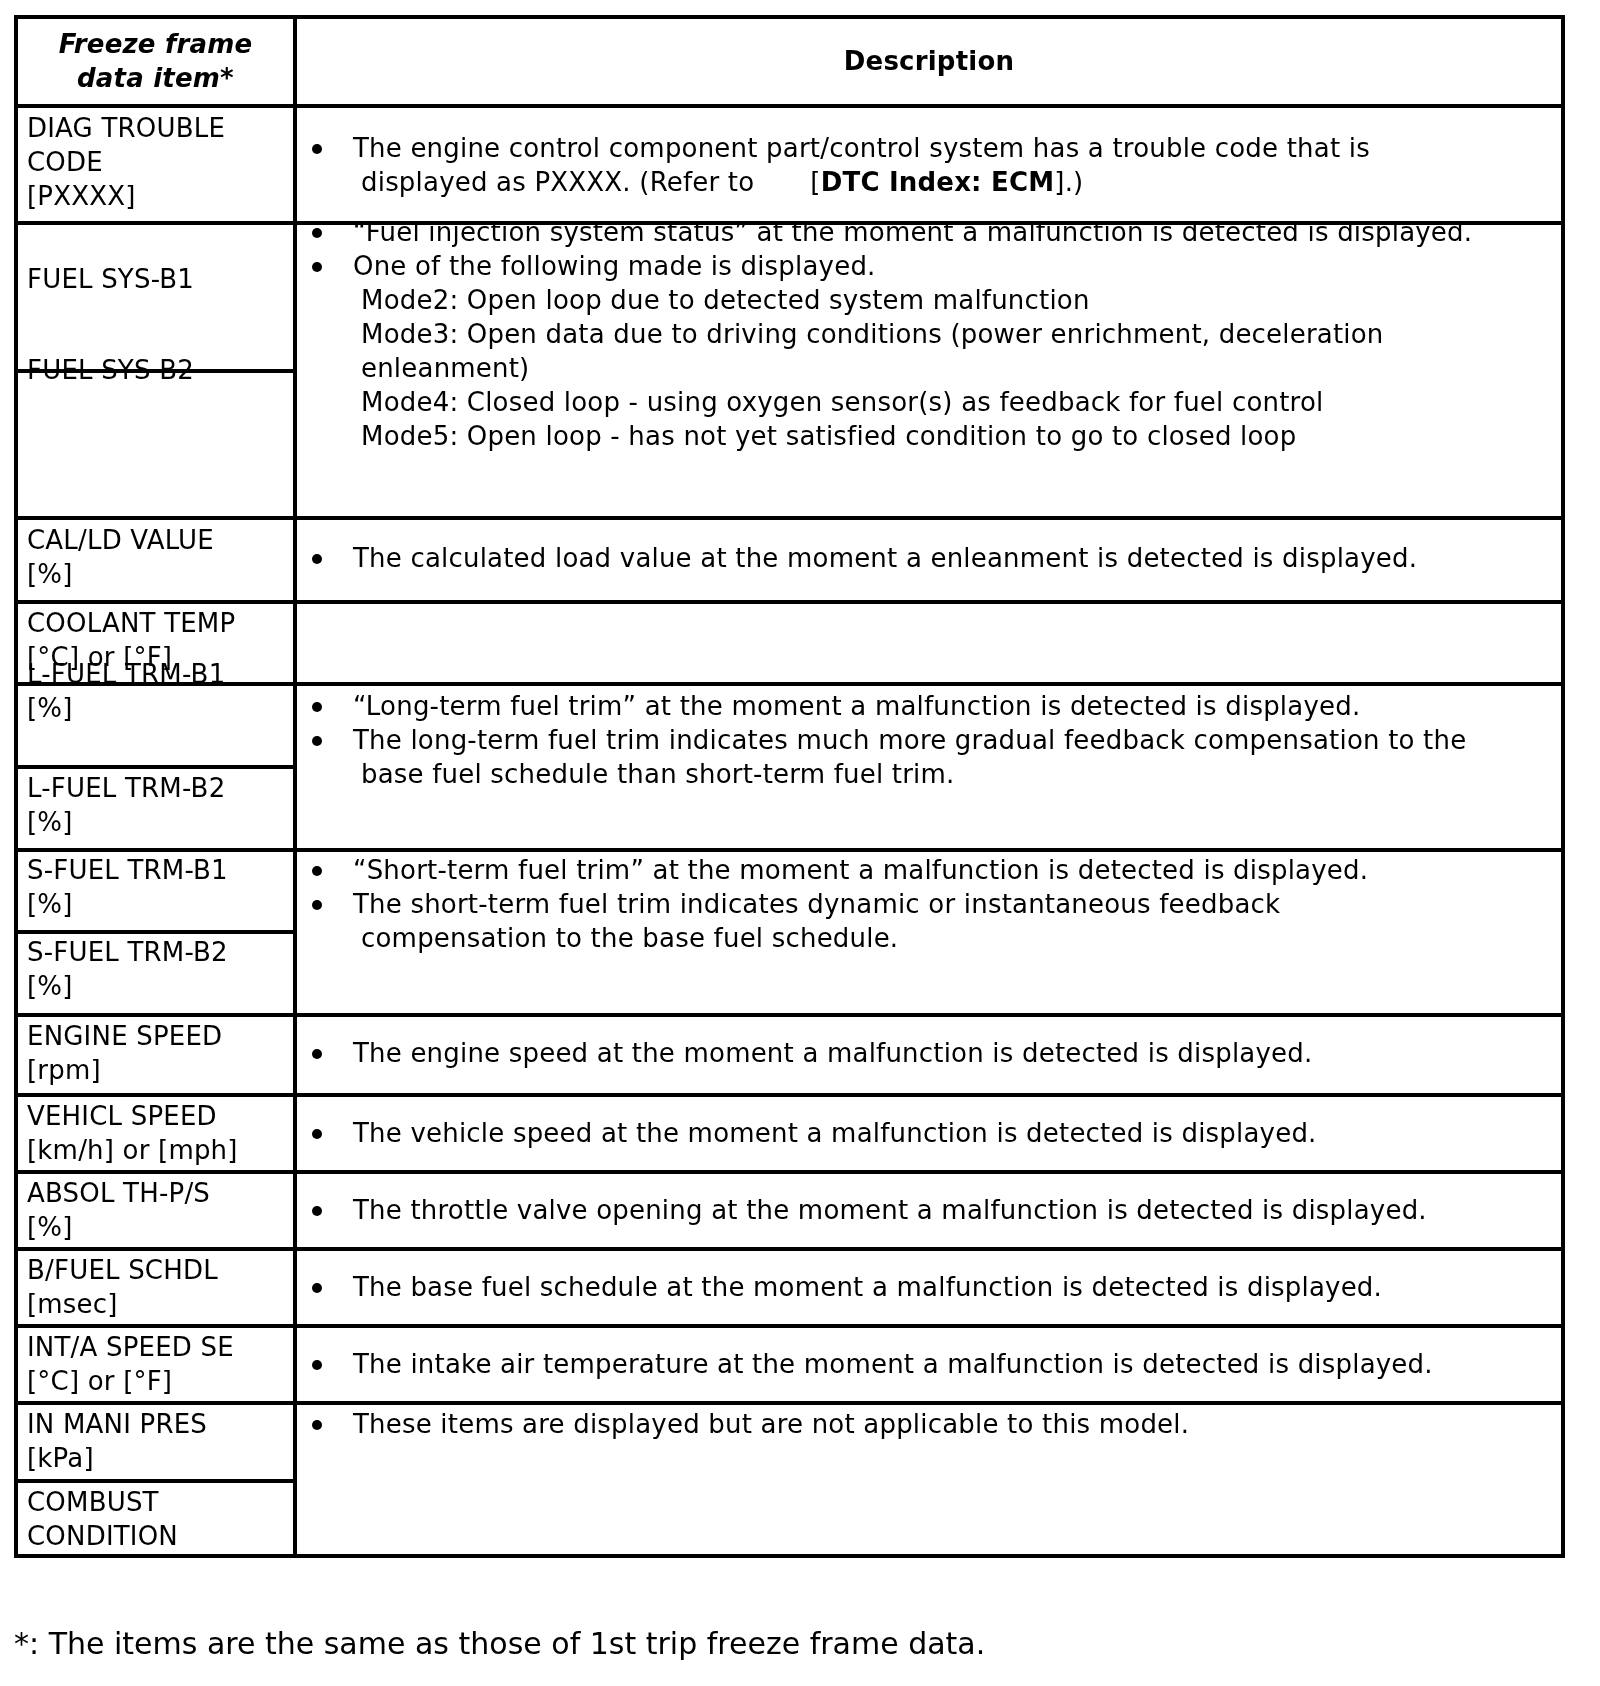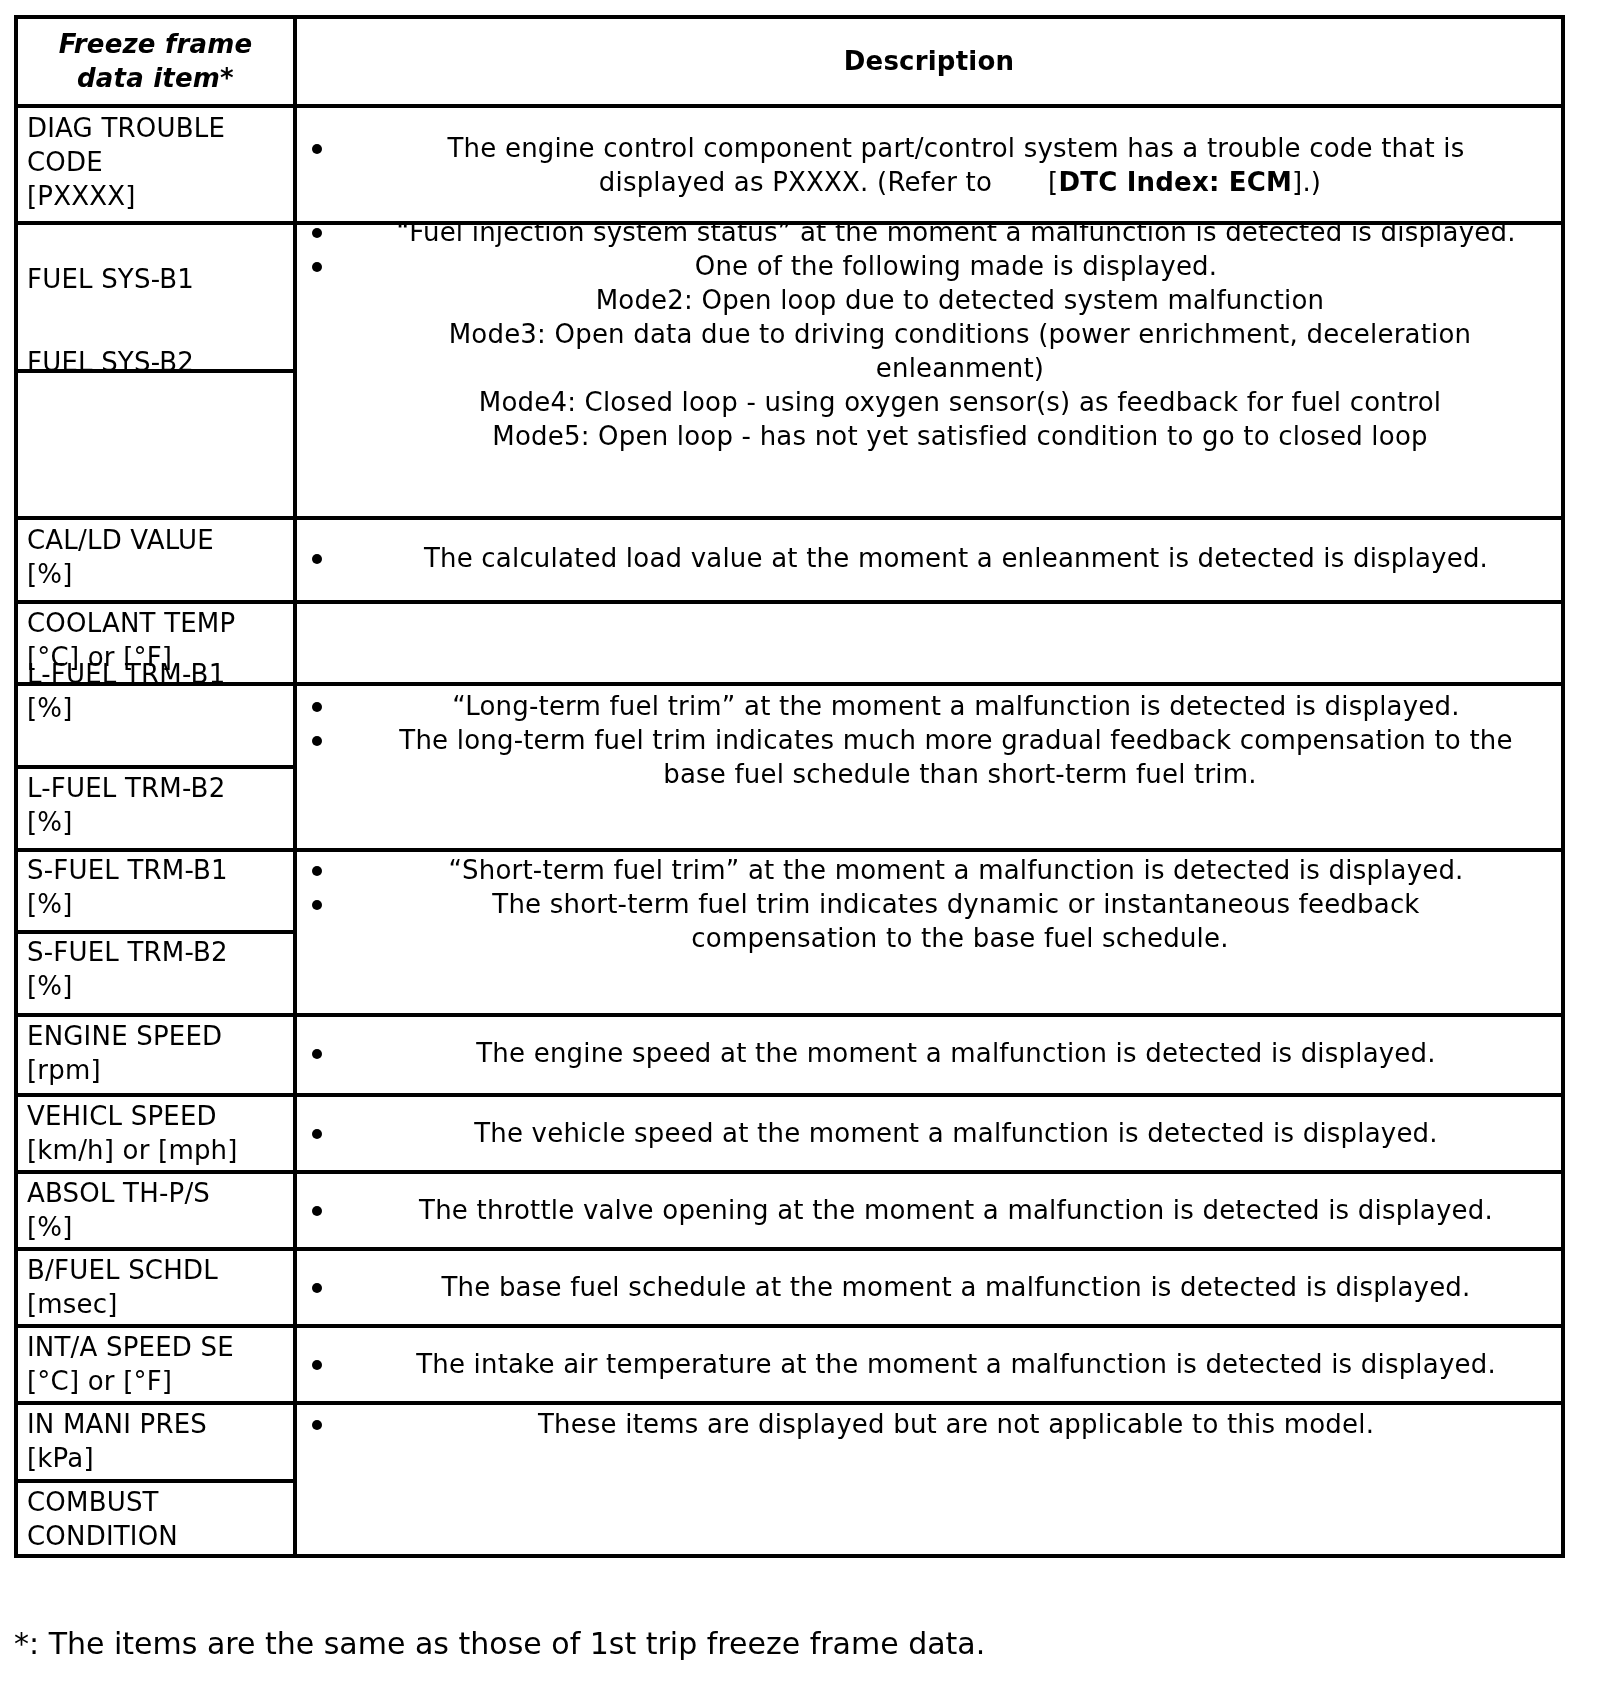--- a/index.html
+++ b/index.html
@@ -9,21 +9,21 @@
     }
     .tbl {
       position: absolute; left: 14px; top: 15px; width: 1551px; height: 1543px;
       border: 4px solid #000; box-sizing: border-box;
     }
     .vline { position: absolute; left: 275px; top: 0; bottom: 0; width: 4px; background: #000; }
     .hline { position: absolute; left: 0; right: 0; height: 4px; background: #000; }
     .hline.left { right: auto; width: 277px; }
     .cell { position: absolute; box-sizing: border-box; font-size: 26px; line-height: 34px; letter-spacing: 0.2px; }
     .lcell { left: 9px; width: 262px; }
-    .rcell { left: 291px; width: 1250px; text-align: center; }
+    .rcell { left: 291px; width: 1250px; }
     .hdr { font-weight: bold; text-align: center; }
     .item-line { display: block; white-space: nowrap; }
     .bullet-row { position: relative; padding-left: 44px; }
     .bullet { position: absolute; left: 0; top: 0; width: 30px; }
     .bullet::before { content: ""; position: absolute; left: 3px; top: 13px; width: 10px; height: 10px; border-radius: 50%; background: #000; }
     .cont { padding-left: 52px; display: block; white-space: nowrap; }
     .b { font-weight: bold; }
     .gap { display: inline-block; width: 56px; }
     .footer { position: absolute; left: 14px; top: 1626px; font-size: 30px; line-height: 36px; white-space: nowrap; }
   </style>
@@ -63,21 +63,21 @@
   </div>
   <div class="cell rcell" style="top:112px">
     <div class="bullet-row">
       <span class="bullet"></span>
       <span class="item-line">The engine control component part/control system has a trouble code that is</span>
     </div>
     <span class="cont" style="padding-left:52px"><span>displayed as PXXXX. (Refer to</span><span class="gap"></span><span>[</span><span class="b">DTC Index: ECM</span><span>].)</span></span>
   </div>
 
   <div class="cell lcell" style="top:243px">FUEL SYS-B1</div>
-  <div class="cell lcell" style="top:326px">FUEL SYS-B2</div>
+  <div class="cell lcell" style="top:334px">FUEL SYS-B2</div>
   <div class="cell rcell" style="top:196px">
     <div class="bullet-row">
       <span class="bullet"></span>
       <span class="item-line">“Fuel injection system status” at the moment a malfunction is detected is displayed.</span>
     </div>
     <div class="bullet-row">
       <span class="bullet"></span>
       <span class="item-line">One of the following made is displayed.</span>
     </div>
     <span class="cont">Mode2: Open loop due to detected system malfunction</span>

